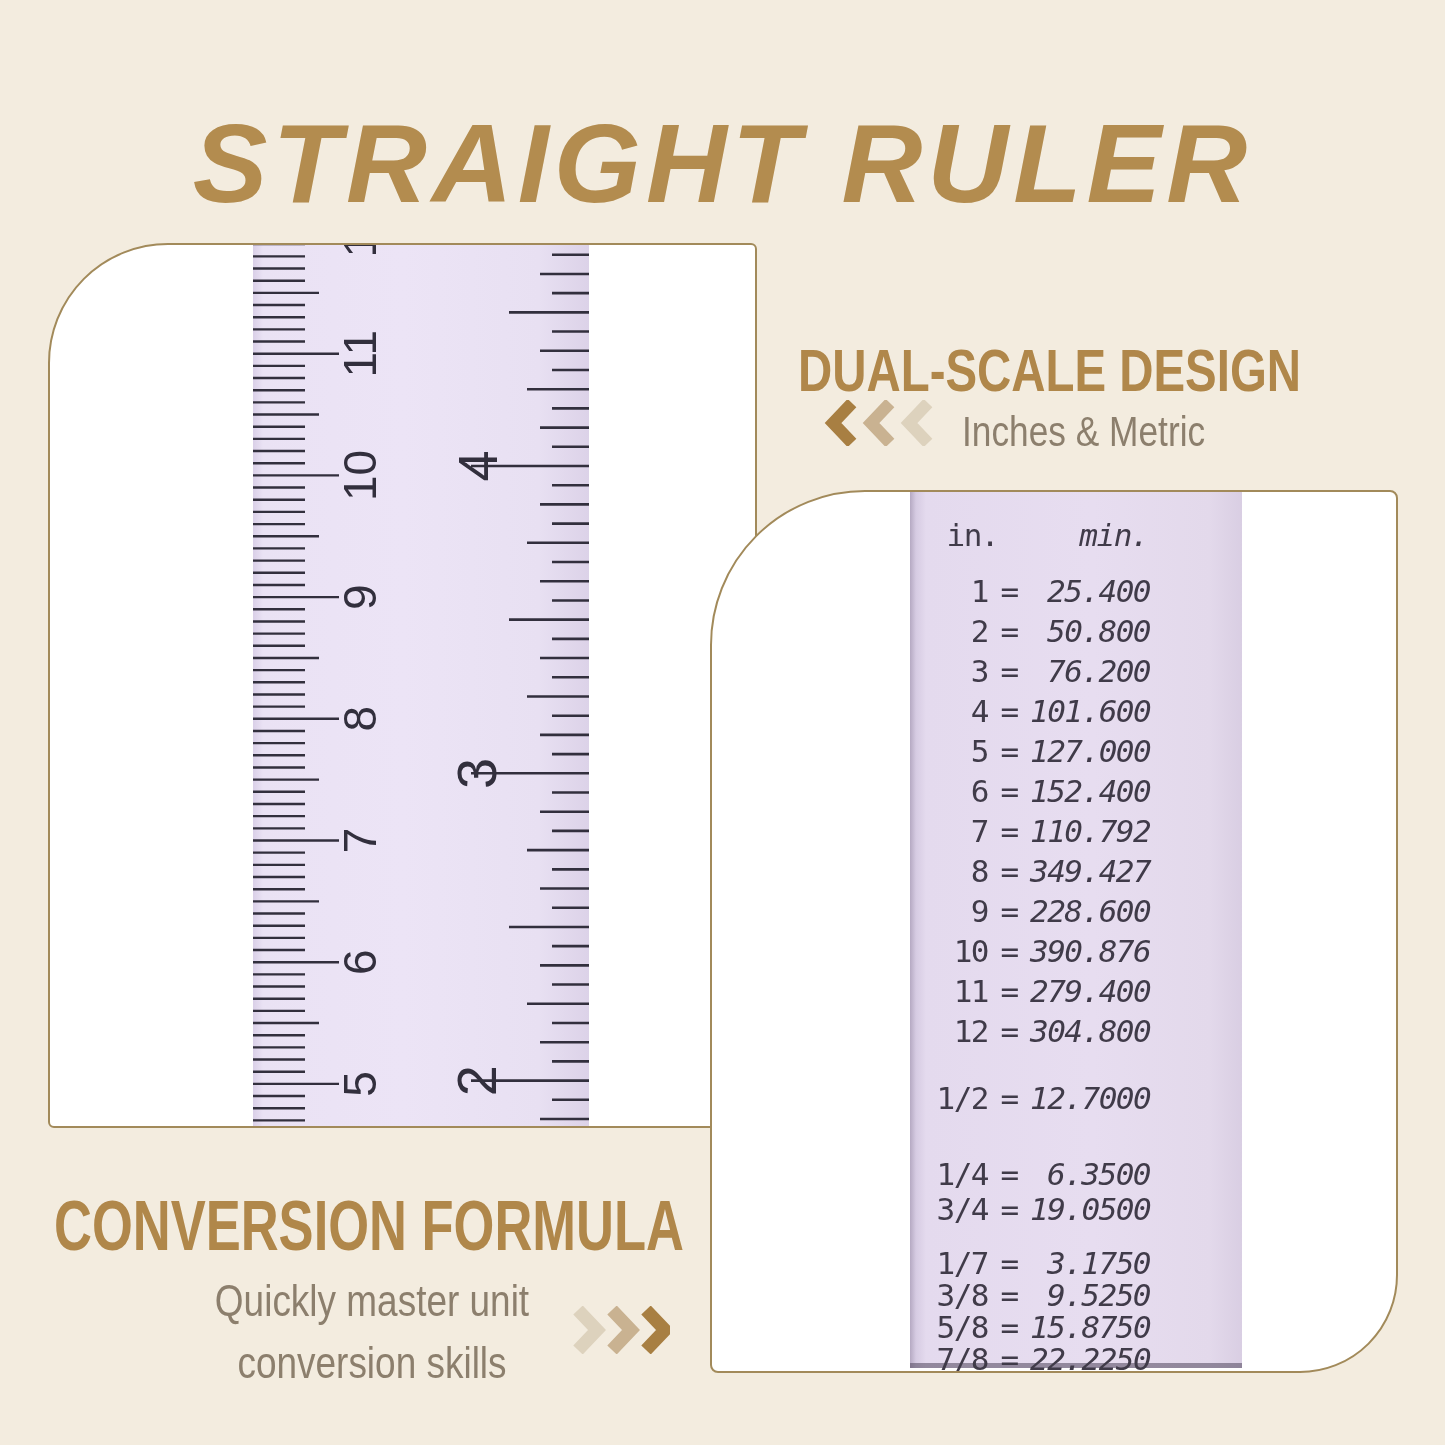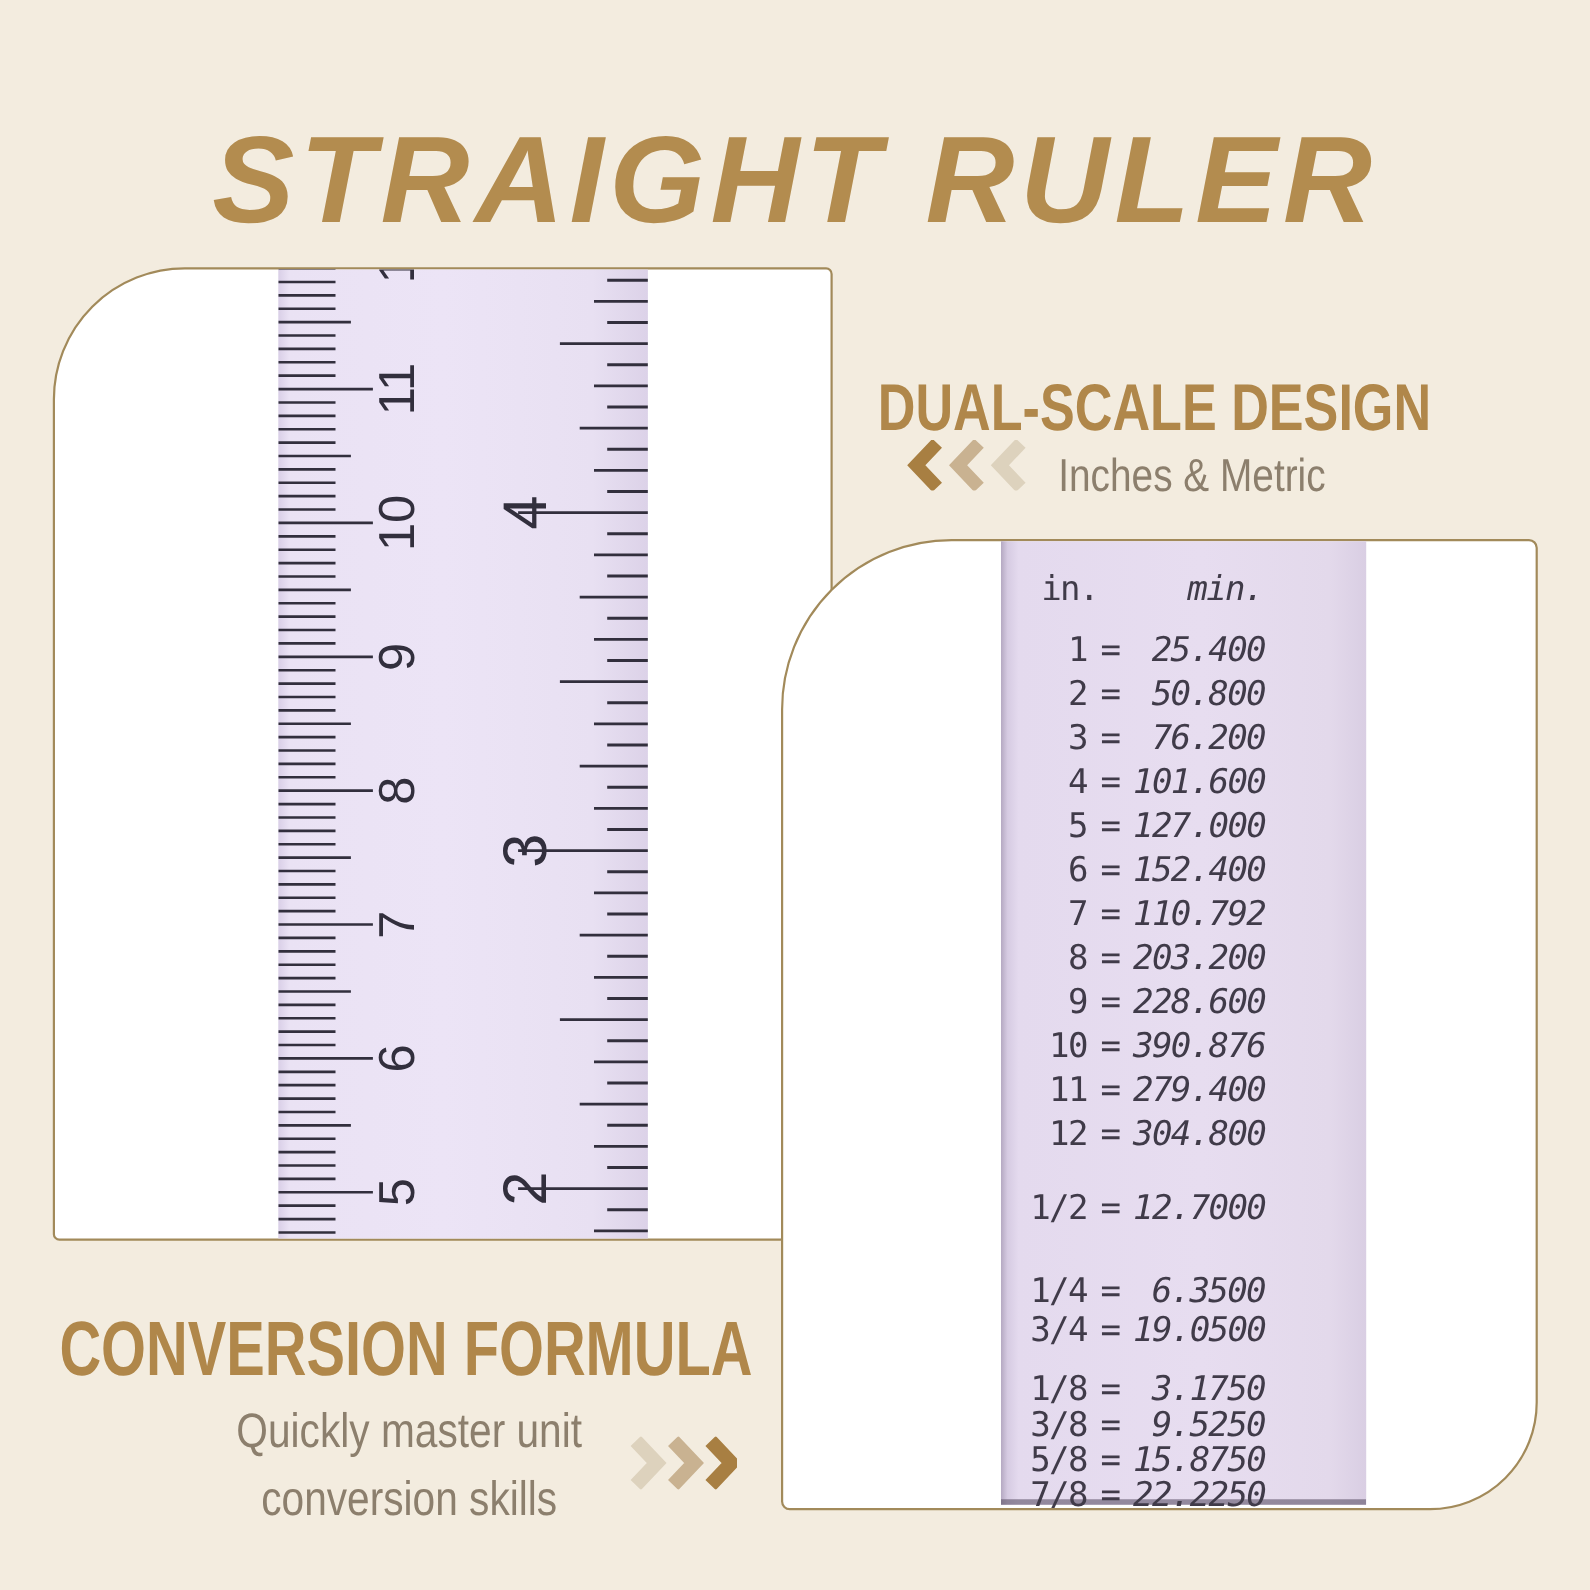--- a/index.html
+++ b/index.html
@@ -253,21 +253,21 @@
             <span class="c-mm">152.400</span>
           </div>
           <div class="t-row">
             <span class="c-in">7</span>
             <span class="c-eq">=</span>
             <span class="c-mm">110.792</span>
           </div>
           <div class="t-row">
             <span class="c-in">8</span>
             <span class="c-eq">=</span>
-            <span class="c-mm">203.200</span>
+            <span class="c-mm">349.427</span>
           </div>
           <div class="t-row">
             <span class="c-in">9</span>
             <span class="c-eq">=</span>
             <span class="c-mm">228.600</span>
           </div>
           <div class="t-row">
             <span class="c-in">10</span>
             <span class="c-eq">=</span>
             <span class="c-mm">390.876</span>
@@ -297,21 +297,21 @@
             <span class="c-mm">6.3500</span>
           </div>
           <div class="t-row">
             <span class="c-in">3/4</span>
             <span class="c-eq">=</span>
             <span class="c-mm">19.0500</span>
           </div>
         </div>
         <div class="g-eighth">
           <div class="t-row">
-            <span class="c-in">1/8</span>
+            <span class="c-in">1/7</span>
             <span class="c-eq">=</span>
             <span class="c-mm">3.1750</span>
           </div>
           <div class="t-row">
             <span class="c-in">3/8</span>
             <span class="c-eq">=</span>
             <span class="c-mm">9.5250</span>
           </div>
           <div class="t-row">
             <span class="c-in">5/8</span>

